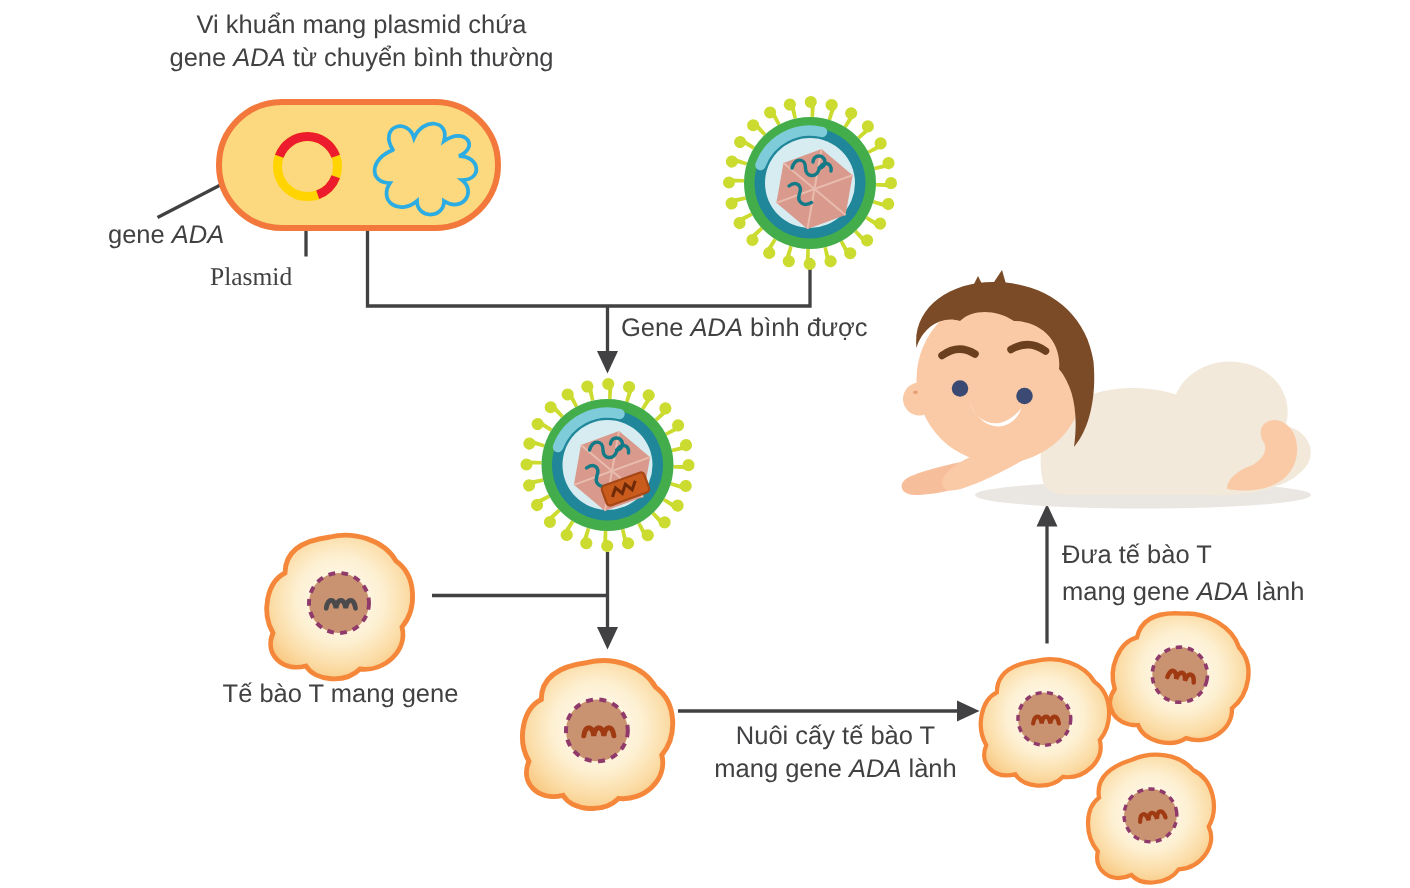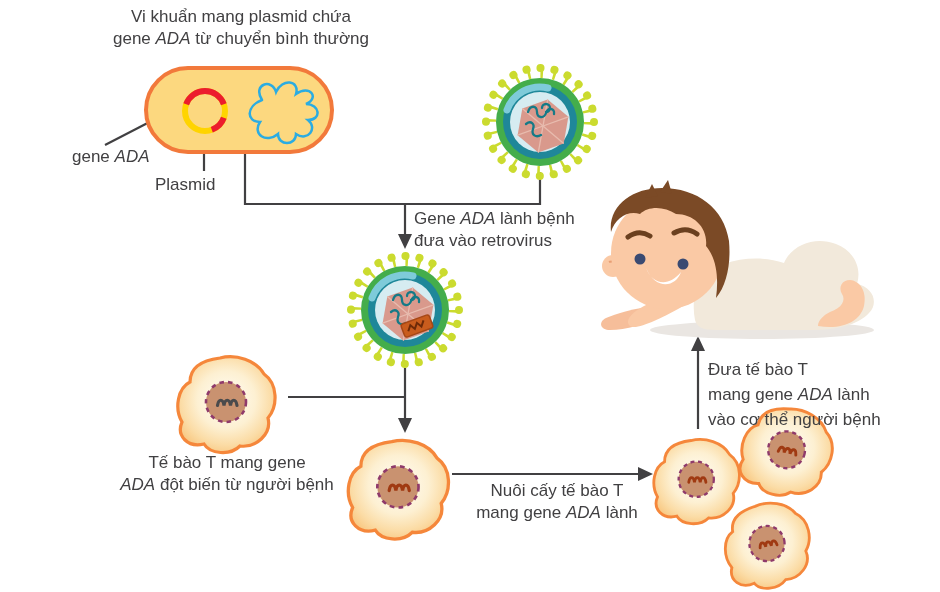--- a/index.html
+++ b/index.html
@@ -5,21 +5,21 @@
   html,body{margin:0;padding:0;background:#fff;}
   .canvas{position:relative;width:940px;height:592px;background:#ffffff;overflow:hidden;
           font-family:"Liberation Sans",sans-serif;padding-left:32px;}
   .art{position:absolute;left:0;top:0;}
   .lbl{position:absolute;font-size:17px;line-height:22px;color:#414042;white-space:nowrap;}
   .lbl em{}
   .center{transform:translateX(-50%);text-align:center;}
   .lbl-bacteria{left:241px;top:6px;}
   .lbl-vector{left:546px;top:21px;}
   .lbl-geneada{left:72px;top:146px;}
-  .lbl-plasmid{left:155px;top:174px;}
+  .lbl-plasmid{left:140px;top:174px;font-family:Liberation Serif, serif;}
   .lbl-step1{left:414px;top:208px;}
   .lbl-step2{left:413px;top:370px;line-height:21px;}
   .lbl-mutant{left:227px;top:452px;}
   .lbl-healthy{left:406px;top:542px;}
   .lbl-culture{left:557px;top:480px;}
   .lbl-inject{left:708px;top:343px;line-height:25px;margin-top:14px;}
 </style>
 </head>
 <body>
 
@@ -153,34 +153,31 @@
 
   <div class="lbl lbl-geneada">
       <div><span>gene </span><em>ADA</em></div>
     </div>
 
   <div class="lbl lbl-plasmid">
       <div><span>Plasmid</span></div>
     </div>
 
   <div class="lbl lbl-step1">
-      <div><span>Gene </span><em>ADA</em><span> lành bệnh</span></div>
-      <div><span>đưa vào retrovirus</span></div>
+      <div><span>Gene </span><em>ADA</em><span> bình được</span></div>
     </div>
 
 
   <div class="lbl lbl-mutant center">
       <div><span>Tế bào T mang gene</span></div>
-      <div><em>ADA</em><span> đột biến từ người bệnh</span></div>
     </div>
 
 
   <div class="lbl lbl-culture center">
       <div><span>Nuôi cấy tế bào T</span></div>
       <div><span>mang gene </span><em>ADA</em><span> lành</span></div>
     </div>
 
   <div class="lbl lbl-inject">
       <div><span>Đưa tế bào T</span></div>
       <div><span>mang gene </span><em>ADA</em><span> lành</span></div>
-      <div><span>vào cơ thể người bệnh</span></div>
     </div>
 </div>
 
 </body></html>

